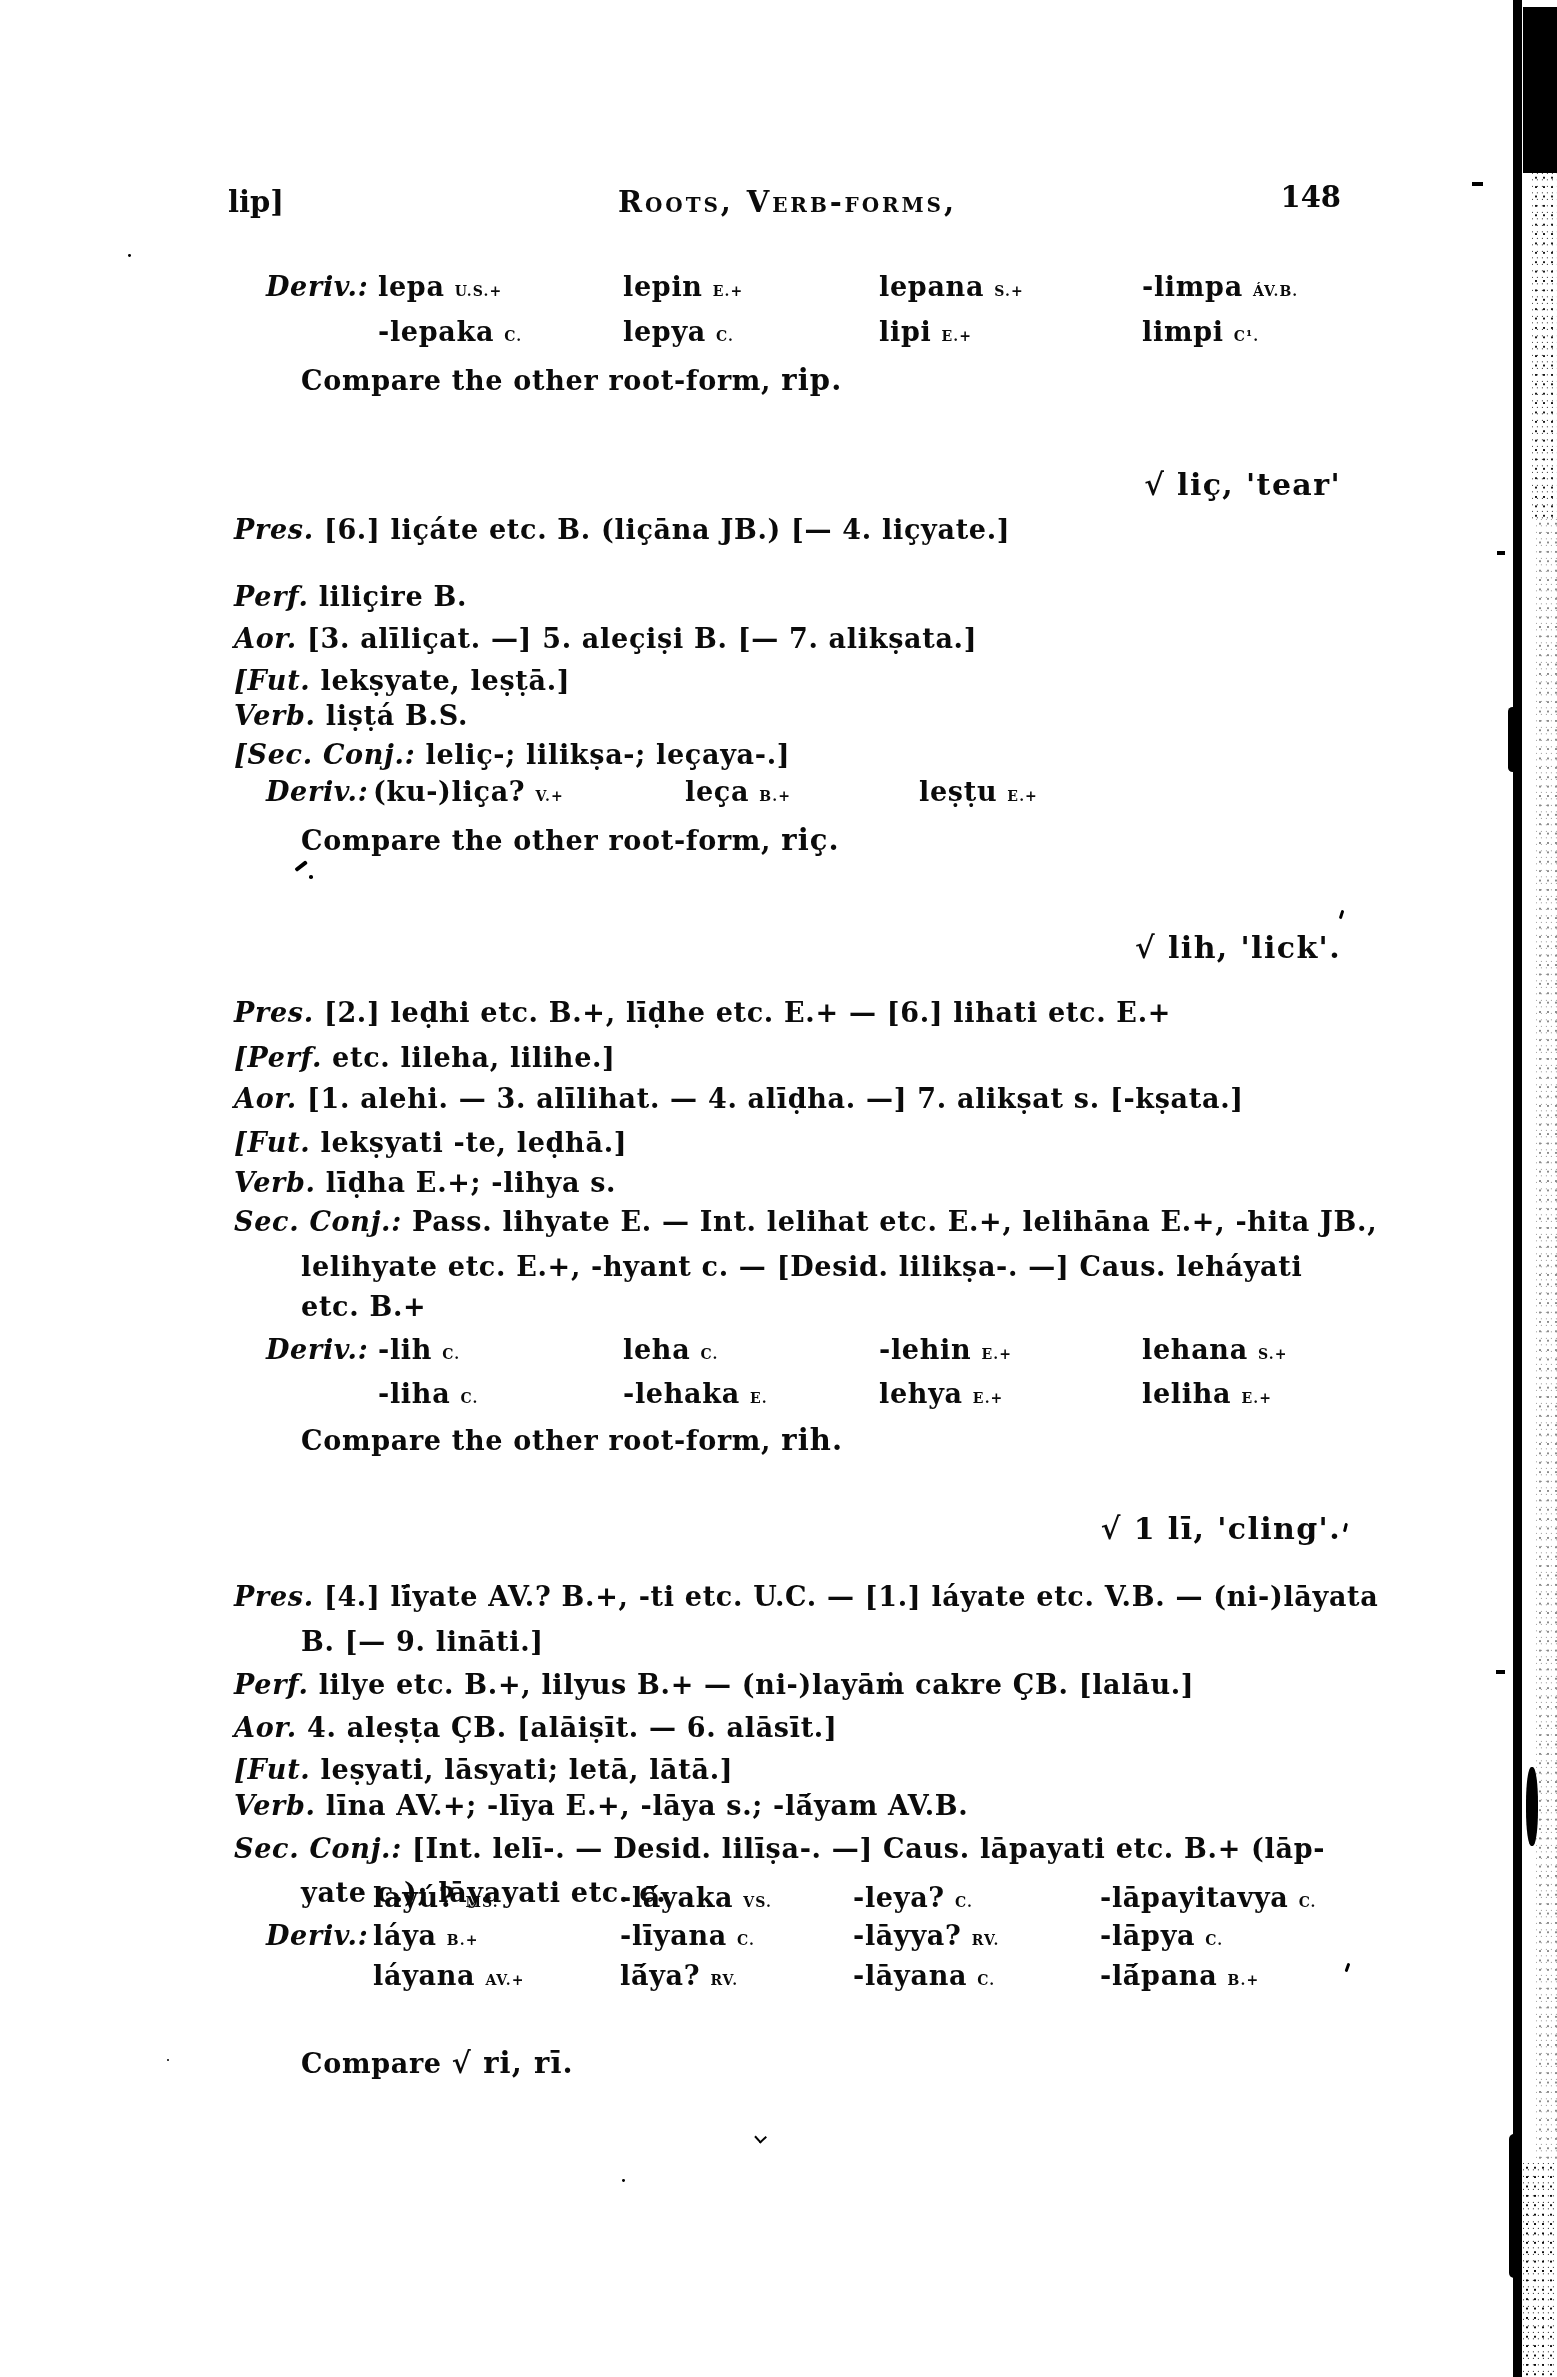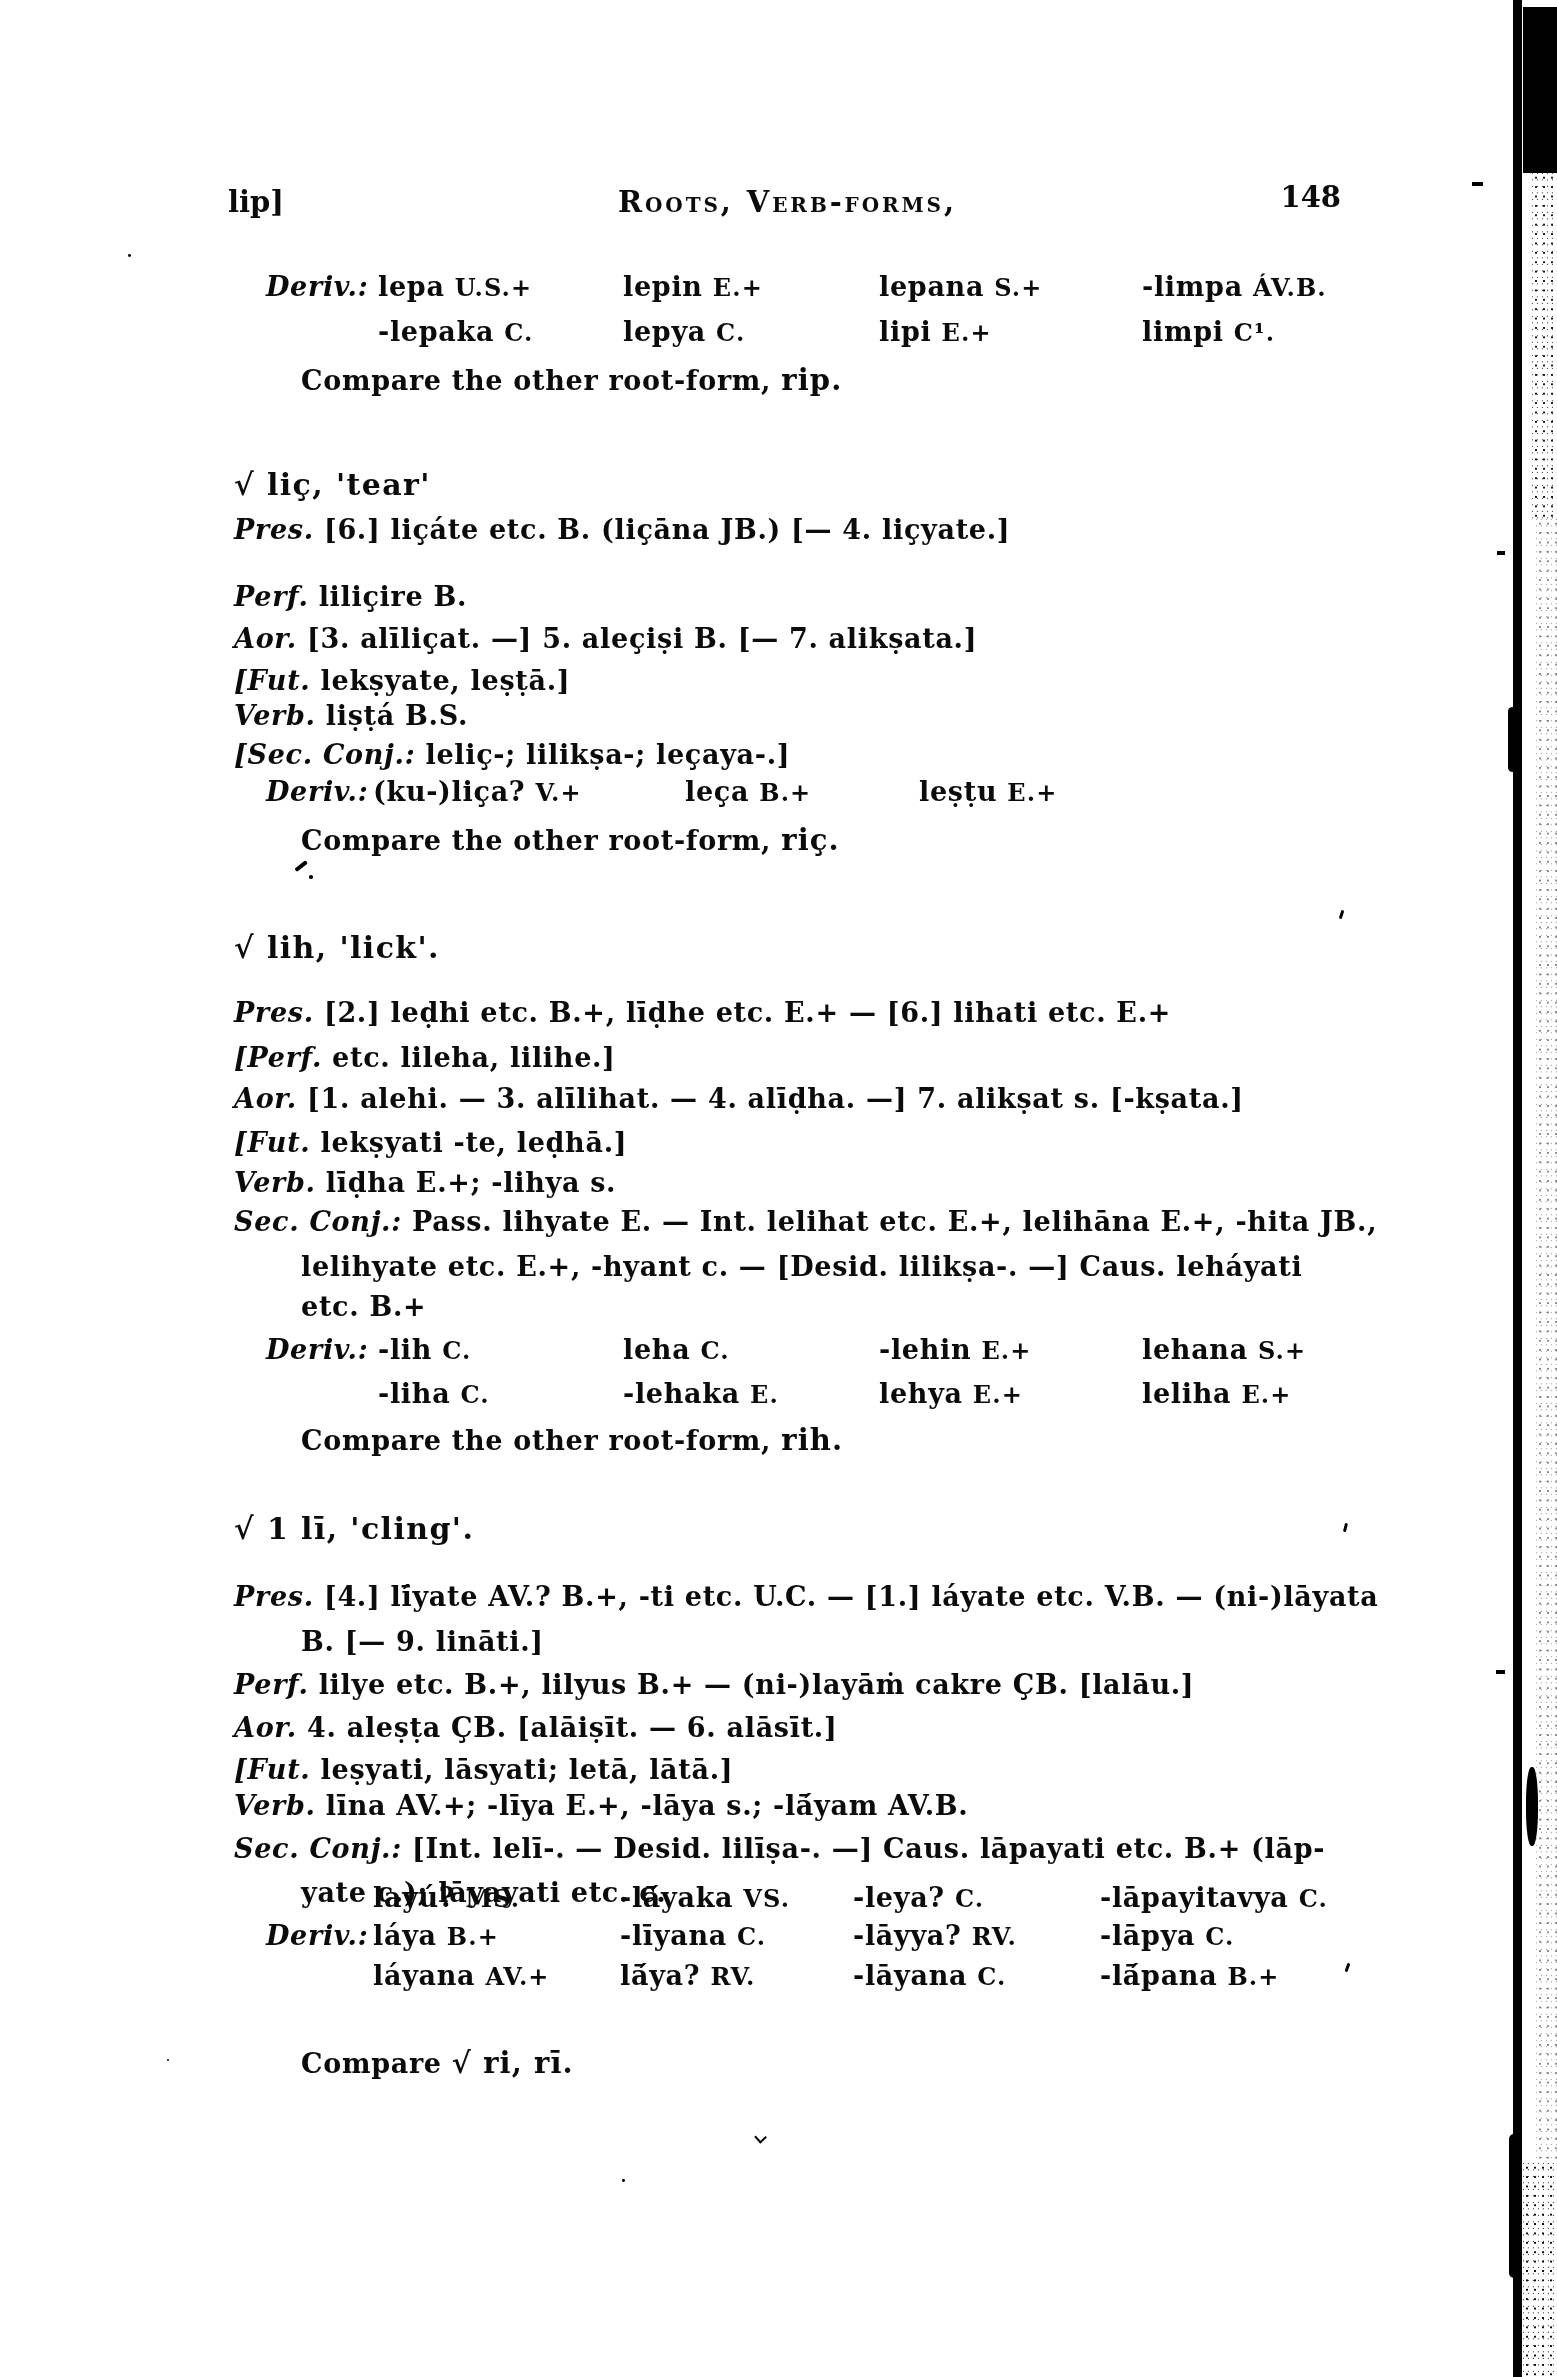--- a/index.html
+++ b/index.html
@@ -5,29 +5,29 @@
 <style>
   html,body{margin:0;padding:0;background:#ffffff;}
   .page{
     position:relative;width:1558px;height:2377px;background:#ffffff;overflow:hidden;
     font-family:"DejaVu Serif","Liberation Serif",serif;
     font-weight:bold;color:#0b0b0b;
   }
   .ln{position:absolute;left:234px;font-size:27px;line-height:43px;letter-spacing:0.7px;white-space:nowrap;}
   .lbl{font-style:italic;}
   .indent{left:301px;}
-  .heading{left:234px;width:1107px;text-align:left;font-size:30px;letter-spacing:1.4px;}
+  .heading{left:234px;width:1107px;text-align:right;font-size:30px;letter-spacing:1.4px;}
   .hdr{position:absolute;font-size:29px;line-height:40px;}
   .hdr-title{font-variant:small-caps;letter-spacing:2.9px;}
   .pagenum{left:1226px;width:115px;text-align:right;}
   .grid{display:grid;margin-left:32px;}
   .g-lip{grid-template-columns:112px 245px 256px 263px auto;}
   .g-lic{grid-template-columns:107px 312px 234px auto;}
   .g-li1{grid-template-columns:107px 247px 233px 247px auto;}
-  .tag{font-size:24px;letter-spacing:1.1px;}
+  .tag{font-size:14px;letter-spacing:1.1px;}
   .root-ref{font-size:29px;letter-spacing:1.1px;}
   
   .edge-line{position:absolute;left:1513px;top:0;width:9.4px;height:2377px;background:#000;}
   .edge-bulge1{position:absolute;left:1508px;top:707px;width:8.7px;height:65px;background:#000;border-radius:5.8px;}
   .edge-bulge2{position:absolute;left:1509px;top:2134px;width:10px;height:144px;background:#000;border-radius:5.8px;}
   .edge-top-blob{position:absolute;left:1523px;top:7.2px;width:35px;height:166px;background:#000;}
   .speck{position:absolute;background-image:
       radial-gradient(circle,#000 1.1px,transparent 1.2px),
       radial-gradient(circle,#000 0.7px,transparent 0.9px);
     background-size:8px 9.4px,5px 6.5px;background-position:0 0,2.9px 3.6px;}

